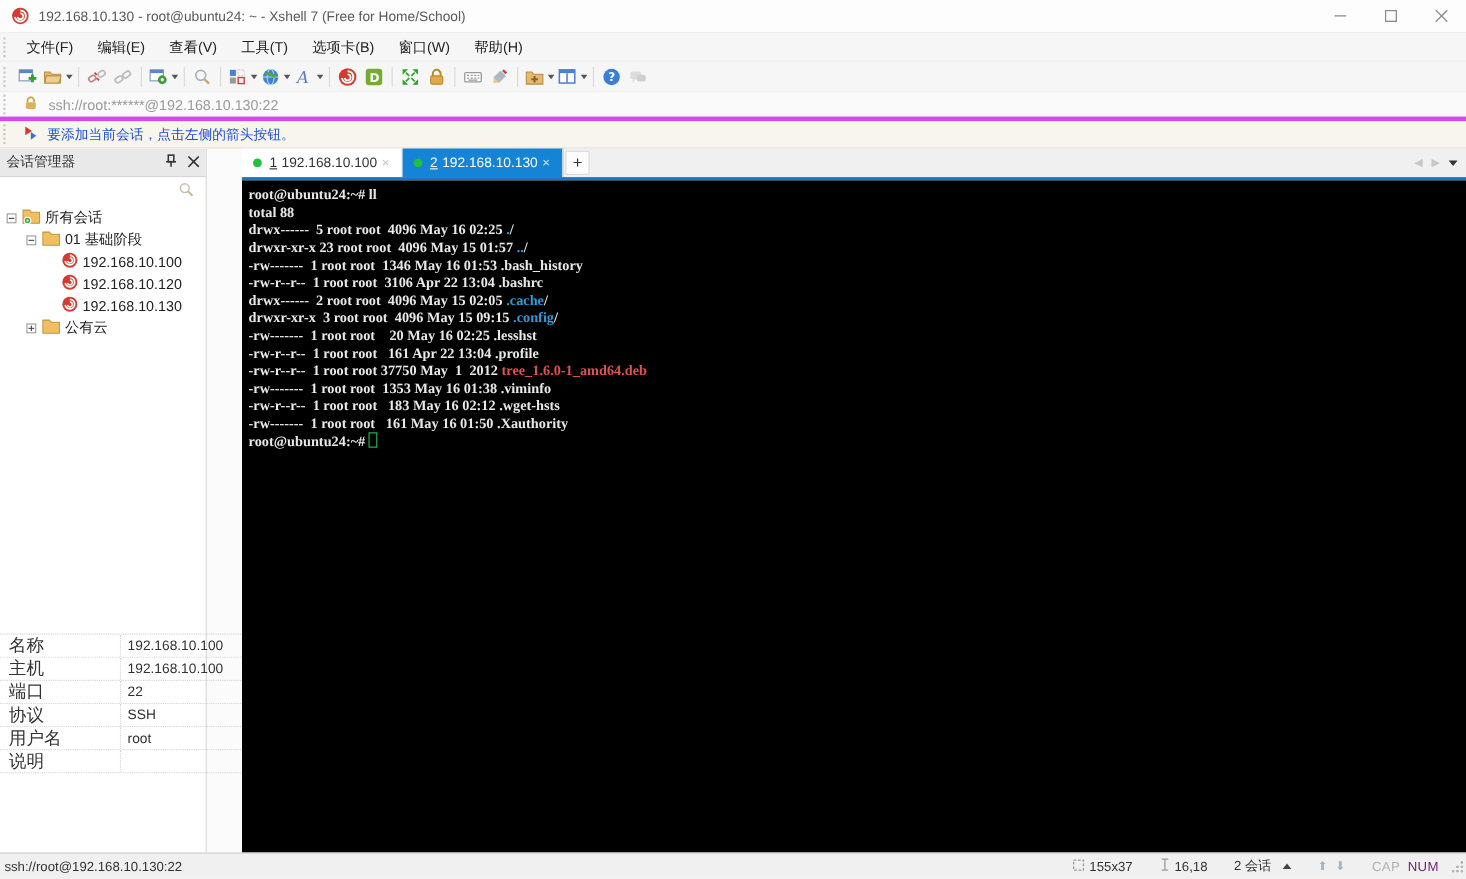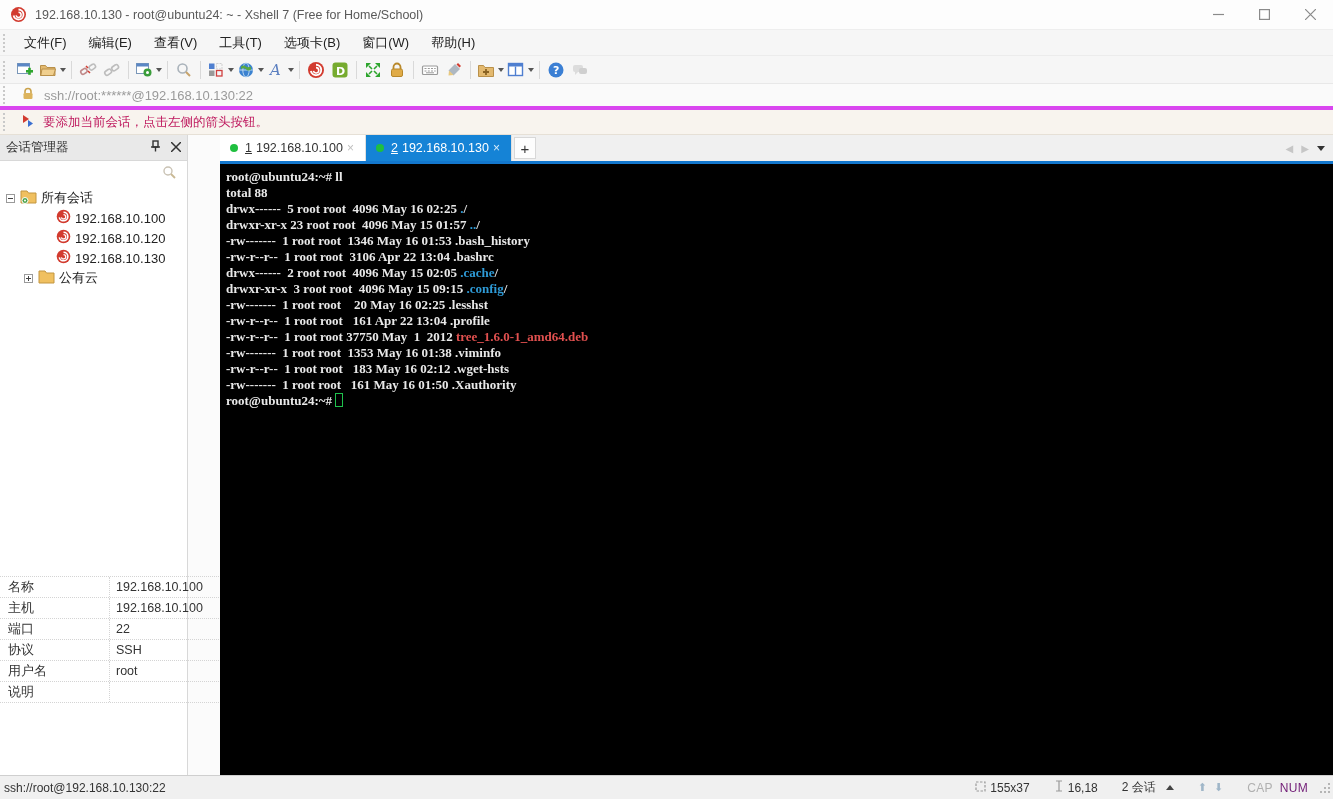--- a/index.html
+++ b/index.html
@@ -27,41 +27,41 @@
   .caret { width:0; height:0; border-left:3.5px solid transparent; border-right:3.5px solid transparent; border-top:4px solid #555; margin-left:3px; }
   .tsep { width:1px; height:18px; background:#d9d9d9; margin:0 4px; }
   .tbtn svg { display:block; }
 
   
   .addressbar { position:absolute; top:84px; left:0; right:0; height:26px; background:#fafafa; display:flex; align-items:center; border-bottom:4px solid #d946ef; }
   .addressbar .url { color:#9a9a9a; font-size:13px; margin-left:9px; }
 
   
   .noticebar { position:absolute; top:110px; left:0; right:0; height:25px; background:#f8f4ee; display:flex; align-items:center; border-bottom:1px solid #e6e0d6; }
-  .noticebar .ntext { color:#be185d; font-size:12.5px; margin-left:8px; }
+  .noticebar .ntext { color:#1d4ed8; font-size:12.5px; margin-left:8px; }
 
   
   .sidebar { position:absolute; top:135px; left:0; width:188px; bottom:22px; background:#fff; border-right:1px solid #d8d8d8; }
   .smheader { height:26px; background:#e9e9e9; border-bottom:1px solid #d8d8d8; display:flex; align-items:center; padding:0 6px; }
   .smheader .smtitle { font-size:12.5px; color:#333; }
   .smheader .hbtns { margin-left:auto; display:flex; gap:10px; align-items:center; }
   .searchrow { height:25px; display:flex; align-items:center; justify-content:flex-end; padding-right:10px; }
   .tree { padding-top:2px; }
   .trow { height:20px; display:flex; align-items:center; font-size:13px; color:#222; white-space:nowrap; }
   .trow .exp { width:9px; height:9px; border:1px solid #9a9a9a; background:#fff; position:relative; flex:none; }
   .trow .exp::before { content:""; position:absolute; left:1px; right:1px; top:3px; height:1px; background:#444; }
   .trow .exp.plus::after { content:""; position:absolute; top:1px; bottom:1px; left:3px; width:1px; background:#444; }
   .trow .ticon { margin:0 4px 0 5px; flex:none; }
   .lv0 { padding-left:6px; } .lv1 { padding-left:24px; } .lv2 { padding-left:56px; }
   .lv2 .ticon { margin-left:0; }
 
   
   .props { position:absolute; left:0; top:441px; width:219px; border-top:1px dotted #d4d4d4; }
   .prow { height:21px; display:flex; border-bottom:1px dotted #d4d4d4; align-items:center; }
-  .prow .plabel { width:110px; padding-left:8px; border-right:1px dotted #d4d4d4; height:100%; display:flex; align-items:center; color:#333; font-size:13px; }
+  .prow .plabel { width:110px; padding-left:8px; border-right:1px dotted #d4d4d4; height:100%; display:flex; align-items:center; color:#333; font-size:16px; }
   .prow .pvalue { padding-left:6px; color:#333; font-size:12.5px; }
 
   
   .rightpane { position:absolute; left:220px; top:135px; right:0; bottom:22px; display:flex; flex-direction:column; }
   .tabbar { height:26px; background:#f0f0f0; display:flex; align-items:flex-end; }
   .tabstrip { height:3px; background:#1377cd; }
   .tab { height:26px; display:flex; align-items:center; padding:0 8px 0 10px; font-size:12.5px; background:#fff; color:#333; border-right:1px solid #e0e0e0; min-width:146px; }
   .tab .dot { width:8px; height:8px; border-radius:50%; background:#1fbf3f; margin-right:7px; flex:none; }
   .tab .tnum { text-decoration:underline; margin-right:4px; }
   .tab .tclose { margin-left:auto; color:#c0c0c0; font-size:12px; padding:0 3px; }
@@ -328,20 +328,27 @@
     <div class="tree">
       <div class="trow lv0">
         <span class="exp"></span>
         <span class="ticon"><svg width="17" height="14" viewBox="0 0 17 14">
               <path d="M1 1h6l1.5 2H16v10H1z" fill="#f0c060" stroke="#c39640"></path>
               <circle cx="5" cy="10.5" r="3" fill="#4aa24a" stroke="#fff"></circle>
               <circle cx="5" cy="10.5" r="1" fill="#fff"></circle>
             </svg></span>
         <span>所有会话</span>
       </div>
+      <div class="trow lv1">
+        <span class="exp"></span>
+        <span class="ticon"><svg width="17" height="14" viewBox="0 0 17 14">
+              <path d="M1 1h6l1.5 2H16v10H1z" fill="#f0c060" stroke="#c39640"></path>
+            </svg></span>
+        <span>01 基础阶段</span>
+      </div>
       <div class="trow lv2">
         <span class="ticon"><svg width="15" height="15" viewBox="0 0 15 15">
               <circle cx="7.5" cy="7.5" r="6.8" fill="#d23b2f"></circle>
               <path d="M7.5 3.2a4.3 4.3 0 1 1-4.2 5.1" fill="none" stroke="#fff" stroke-width="1.6"></path>
               <path d="M7.5 5.6a2.2 2.2 0 1 1-2.1 2.7" fill="none" stroke="#fff" stroke-width="1.3"></path>
             </svg></span>
         <span>192.168.10.100</span>
       </div>
       <div class="trow lv2">
         <span class="ticon"><svg width="15" height="15" viewBox="0 0 15 15">

